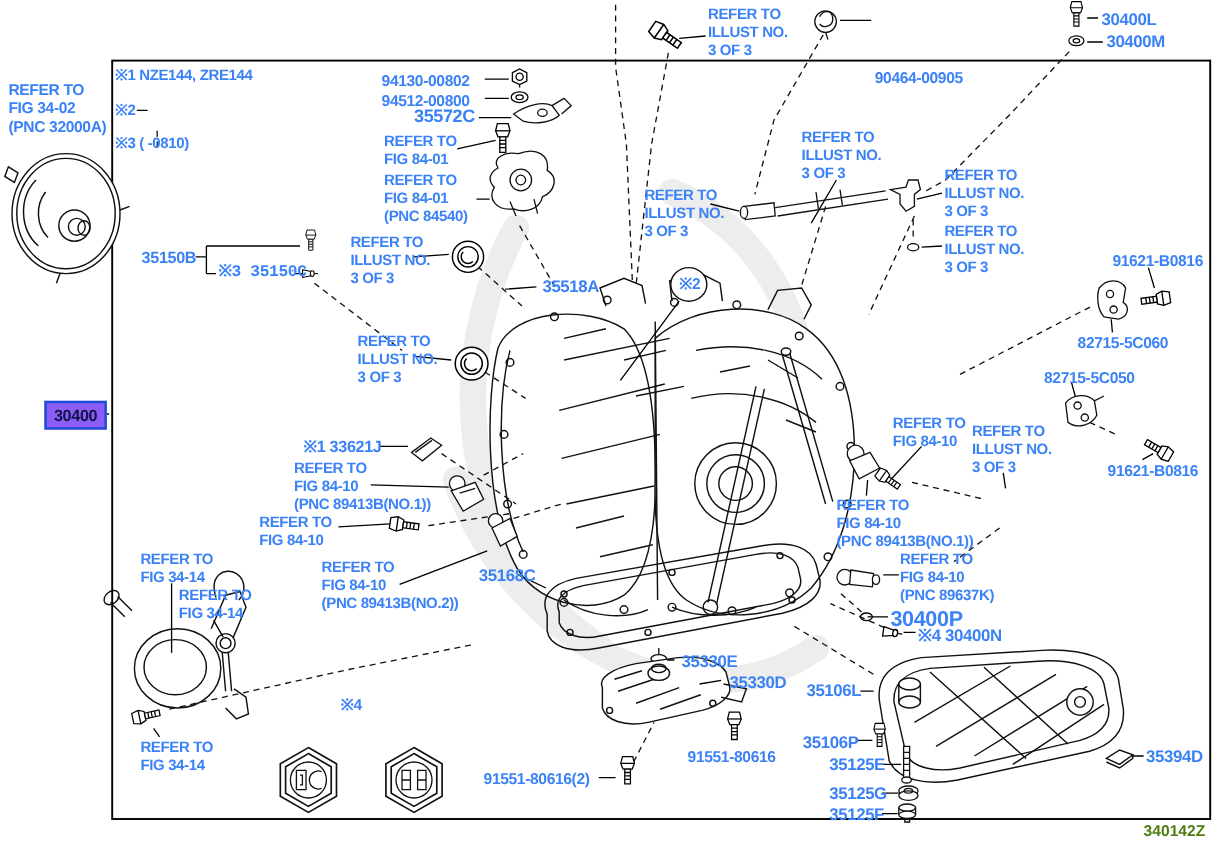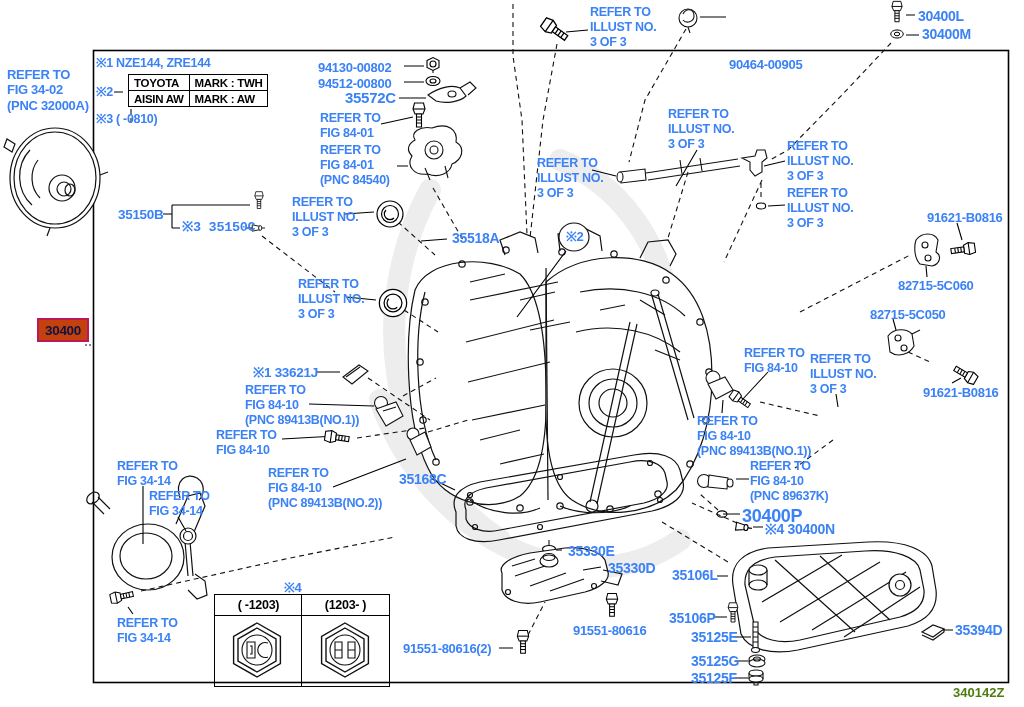--- a/index.html
+++ b/index.html
@@ -11,22 +11,22 @@
        letter-spacing:-0.3px;white-space:pre-line;color:#3b82f6}
   .marks-table{position:absolute;left:128px;top:74px;border-collapse:collapse;background:#fff}
   .marks-table td{border:1.6px solid #000;font:700 11.5px "Liberation Sans",sans-serif;
        padding:0 5px;height:15px;letter-spacing:-0.3px;white-space:nowrap}
   #hex-table{position:absolute;left:214px;top:594px;width:176px;height:93px;
        border:1.6px solid #000;box-sizing:border-box}
   #hex-table .hdr{display:flex;height:20px;border-bottom:1.6px solid #000}
   #hex-table .hdr div{flex:1;text-align:center;font:700 12.5px "Liberation Sans",sans-serif;
        letter-spacing:-0.3px;line-height:20px}
   #hex-table .colline{position:absolute;left:86px;top:0;bottom:0;border-left:1.6px solid #000}
-  #hl-30400{position:absolute;left:37px;top:318px;width:48px;height:20px;
-       background:#c2410c;border:2px solid #be185d;color:#101345;
+  #hl-30400{position:absolute;left:37px;top:334px;width:48px;height:20px;
+       background:#8b5cf6;border:2px solid #1d4ed8;color:#101345;
        display:flex;align-items:center;justify-content:center;
        font:700 13.5px "Liberation Sans",sans-serif;letter-spacing:-0.3px}
   #diag-id{position:absolute;left:953px;top:685px;font:700 13px "Liberation Sans",sans-serif;color:#4d7c0f}
 </style>
 </head>
 <body>
 
 <div class="stage">
 
 <svg width="1024" height="707" viewBox="0 0 1024 707">
@@ -400,39 +400,20 @@
       <div class="lbl" style="left: 691px; top: 629px; font-size: 14px;">35125E</div>
       <div class="lbl" style="left: 691px; top: 653px; font-size: 14px;">35125G</div>
       <div class="lbl" style="left: 691px; top: 670px; font-size: 14px;">35125F</div>
       <div class="lbl" style="left: 955px; top: 622px; font-size: 14px;">35394D</div>
       <div class="lbl" style="left: 284px; top: 580px; font-size: 13px;">※4</div>
       <div class="lbl" style="left: 566px; top: 229px; font-size: 13px;">※2</div>
     </div>
 
 <div class="lbl" style="left:96px;top:56px">※1 NZE144, ZRE144</div>
 <div class="lbl" style="left:96px;top:85px">※2</div>
-<table class="marks-table">
-  <tbody>
-        <tr>
-    <td>TOYOTA</td>
-    <td>MARK : TWH</td>
-  </tr>
-  <tr>
-    <td>AISIN AW</td>
-    <td>MARK : AW</td>
-  </tr>
-</tbody>
-    </table>
 <div class="lbl" style="left:96px;top:112px">※3 (   -0810)</div>
 
-<div id="hex-table">
-  <div class="hdr">
-    <div>(  -1203)</div>
-    <div>(1203-  )</div>
-  </div>
-  <div class="colline"></div>
+
+<div id="hl-30400">30400</div>
+
+<div id="diag-id">340142Z</div>
+
 </div>
 
-<div id="hl-30400">30400</div>
-
-<div id="diag-id">340142Z</div>
-
-</div>
-
 </body></html>

